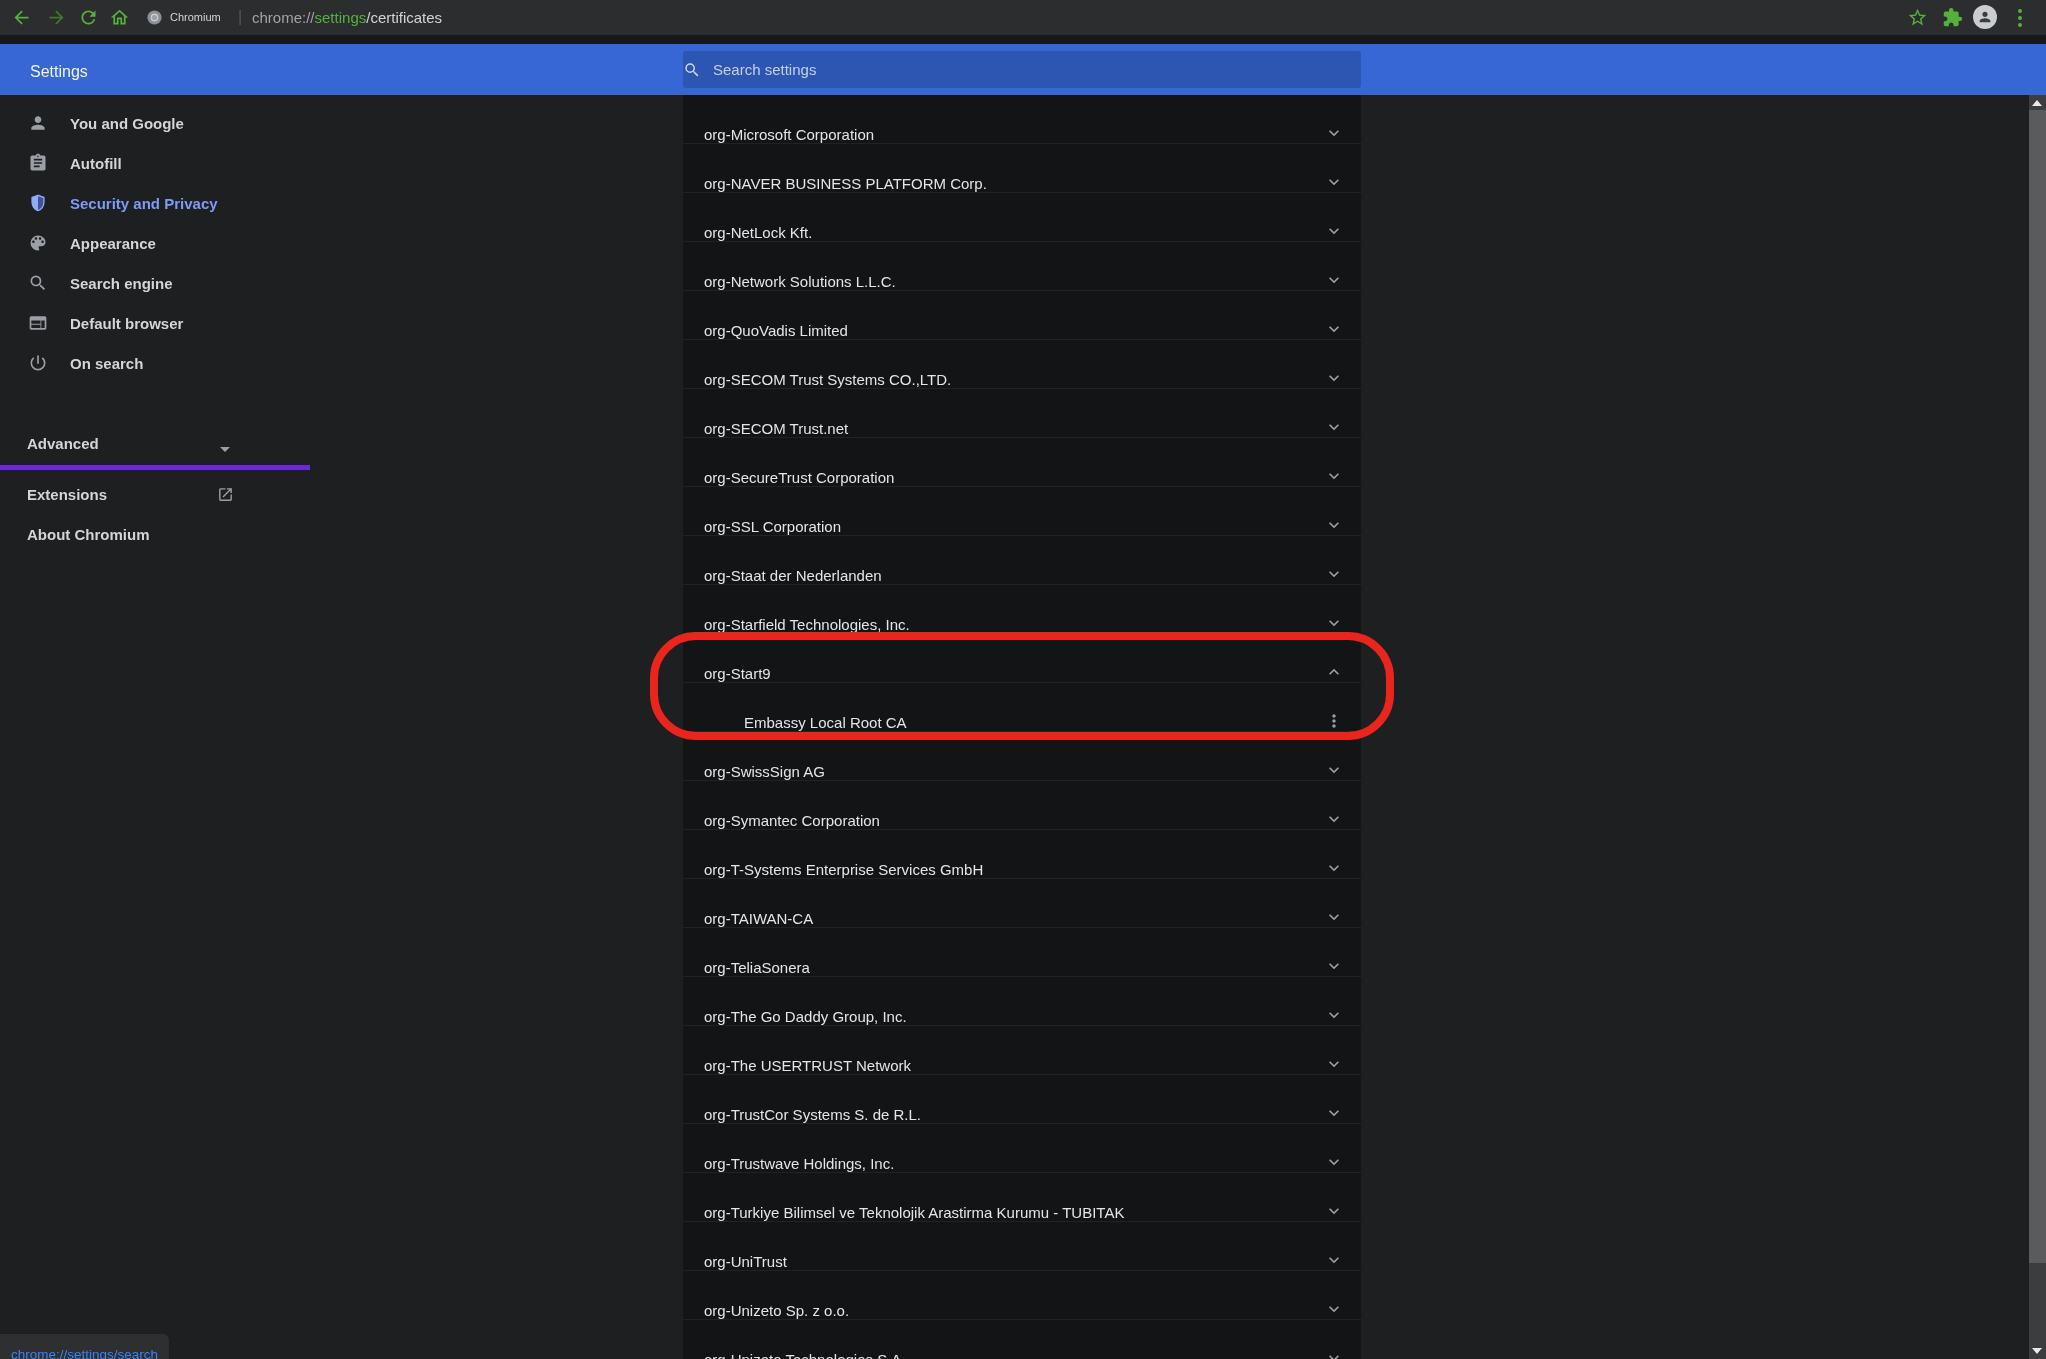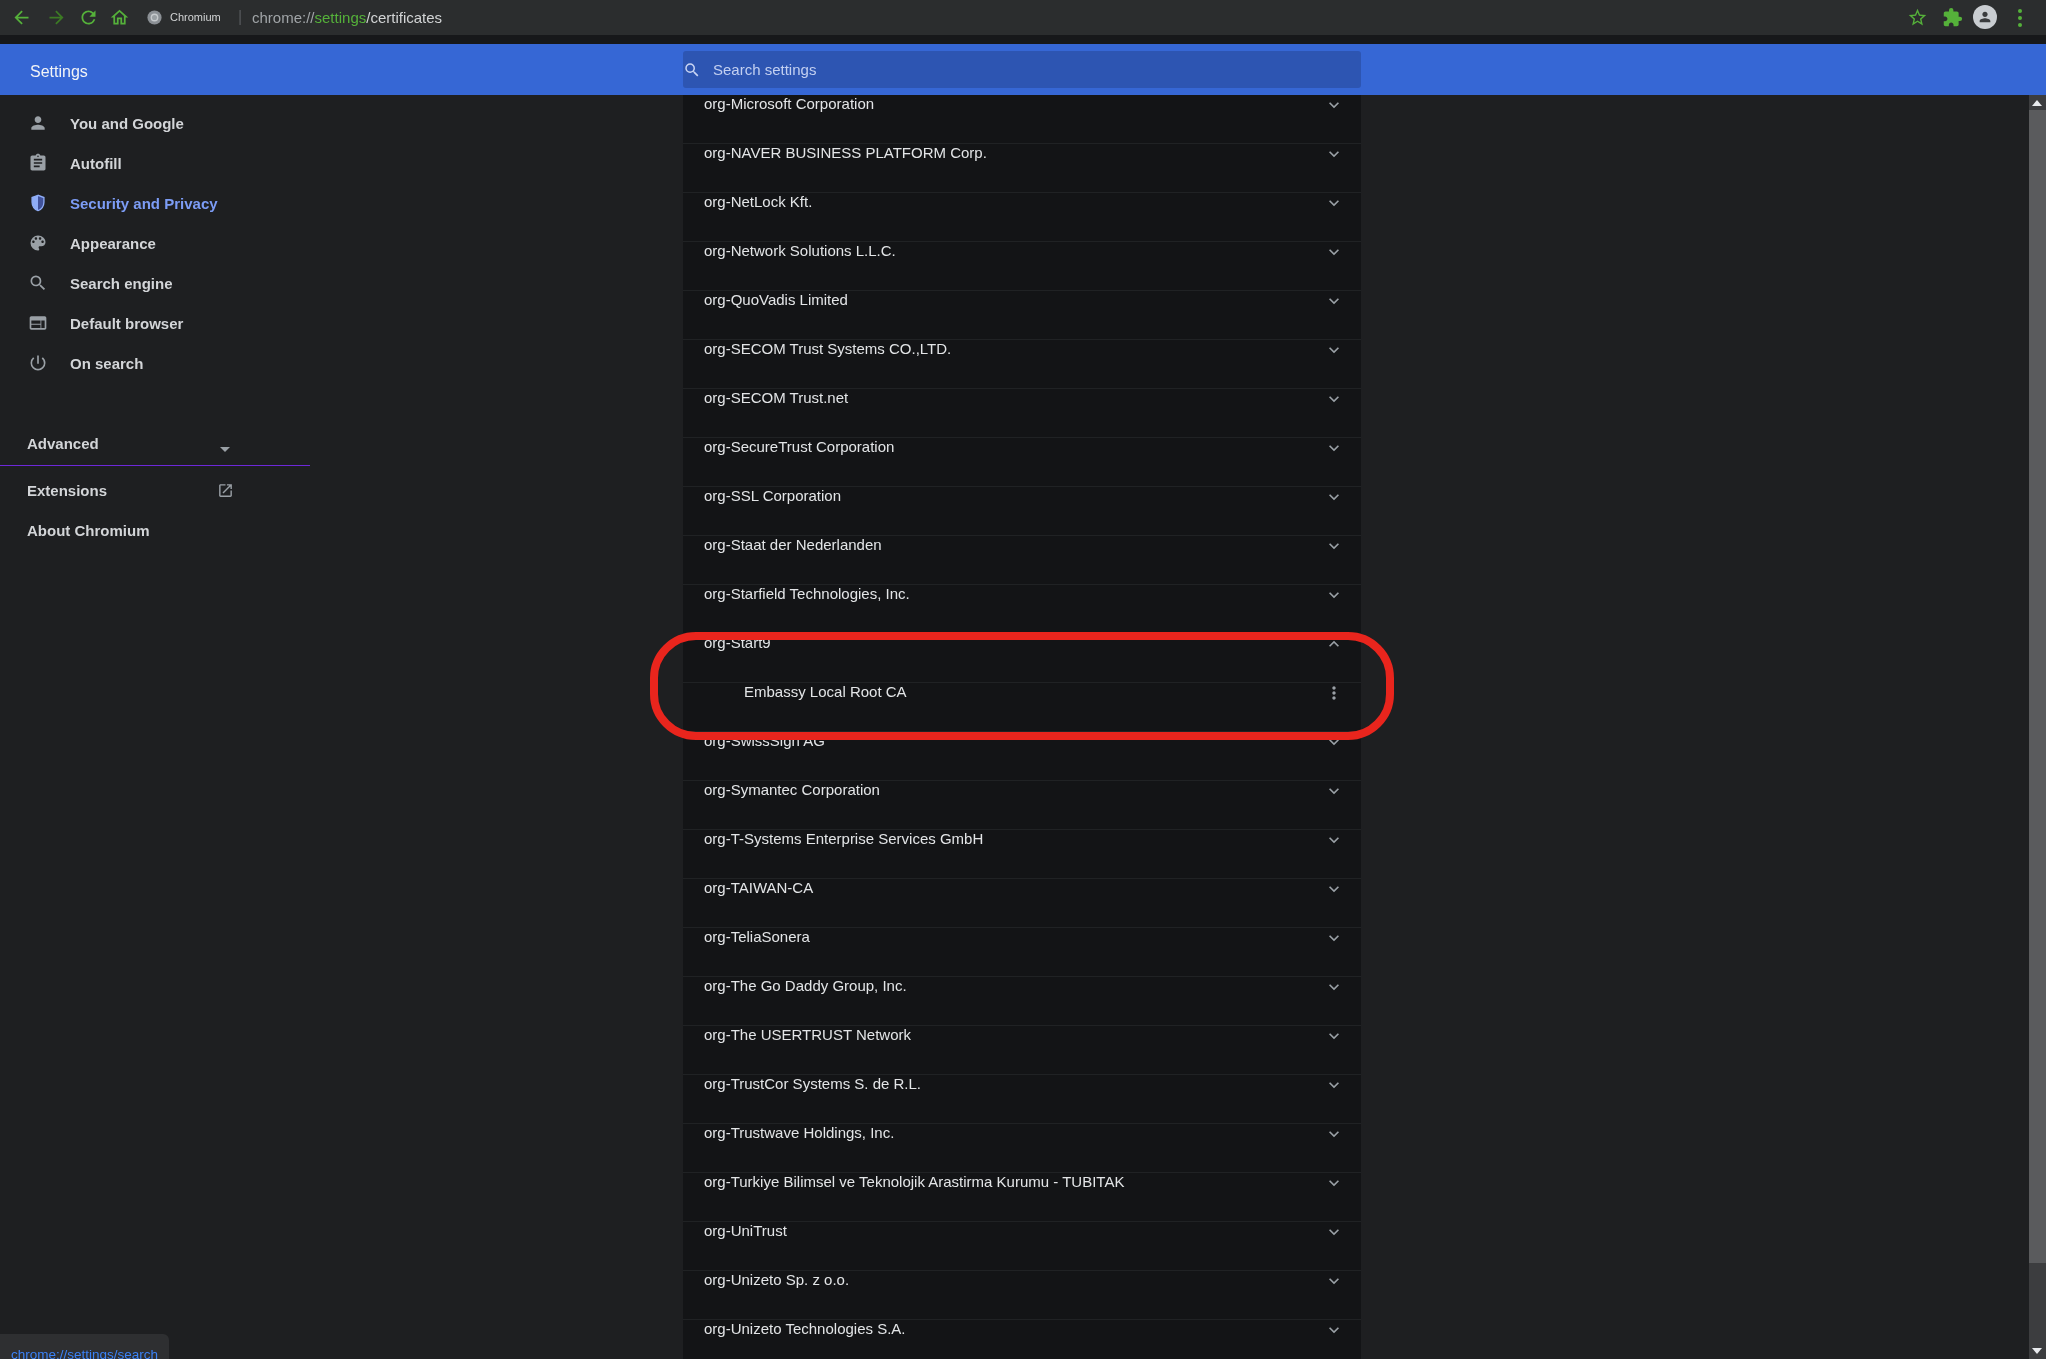--- a/index.html
+++ b/index.html
@@ -58,32 +58,32 @@
   }
   .side-item .s-icon { width:20px; height:20px; margin-right:22px; color:#9aa0a6; }
   .side-item.selected { color:var(--selected-blue,#7c9cf5); }
   .side-items { padding-top:8px; }
   .side-advanced { margin-top:29px; height:40px; display:flex; align-items:flex-end;
                    padding-left:27px; width:252px; cursor:pointer; color:#d3d5d8;
                    font-size:15px; font-weight:bold; }
   .side-advanced .caret { margin-left:auto; margin-right:22px; width:0; height:0;
                           border-left:5px solid transparent; border-right:5px solid transparent;
                           border-top:5px solid #9aa0a6; }
-  .side-lower { margin-top:13px; border-top:1px solid #6d28d9; padding-top:4px; width:310px; }
+  .side-lower { margin-top:13px; border-top:5px solid #6d28d9; padding-top:4px; width:310px; }
   .side-link { height:40px; display:flex; align-items:center; padding-left:27px; width:252px;
                cursor:pointer; color:#d3d5d8; font-size:15px; font-weight:bold; }
   .side-link .ext-icon { margin-left:auto; margin-right:18px; width:17px; height:17px; color:#9aa0a6; }
 
   
   .card {
     position:absolute; left:683px; top:95px; width:678px; height:1264px;
     background:#131416; overflow:hidden;
   }
   .cert-row {
-    height:49px; display:flex; align-items:flex-start;
+    height:49px; display:flex; align-items:flex-end;
     padding-left:21px; padding-right:17px;
     border-bottom:1px solid #202224; cursor:pointer;
   }
   .cert-row .cert-label { font-size:15px; color:#e3e5e7; white-space:nowrap; }
   .cert-row.child { padding-left:61px; }
   .cert-row .row-icon { margin-left:auto; width:20px; height:20px; color:#9aa0a6; cursor:pointer; }
 
   
   .annotation {
     position:absolute; left:650px; top:632px; width:744px; height:108px;

